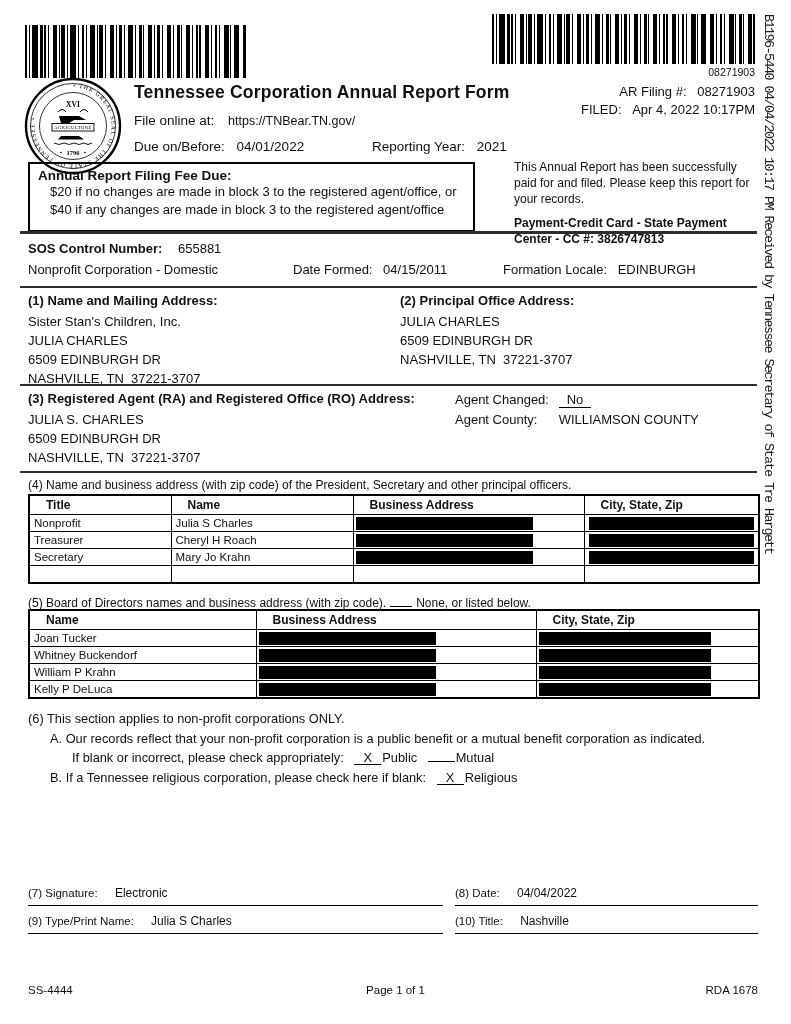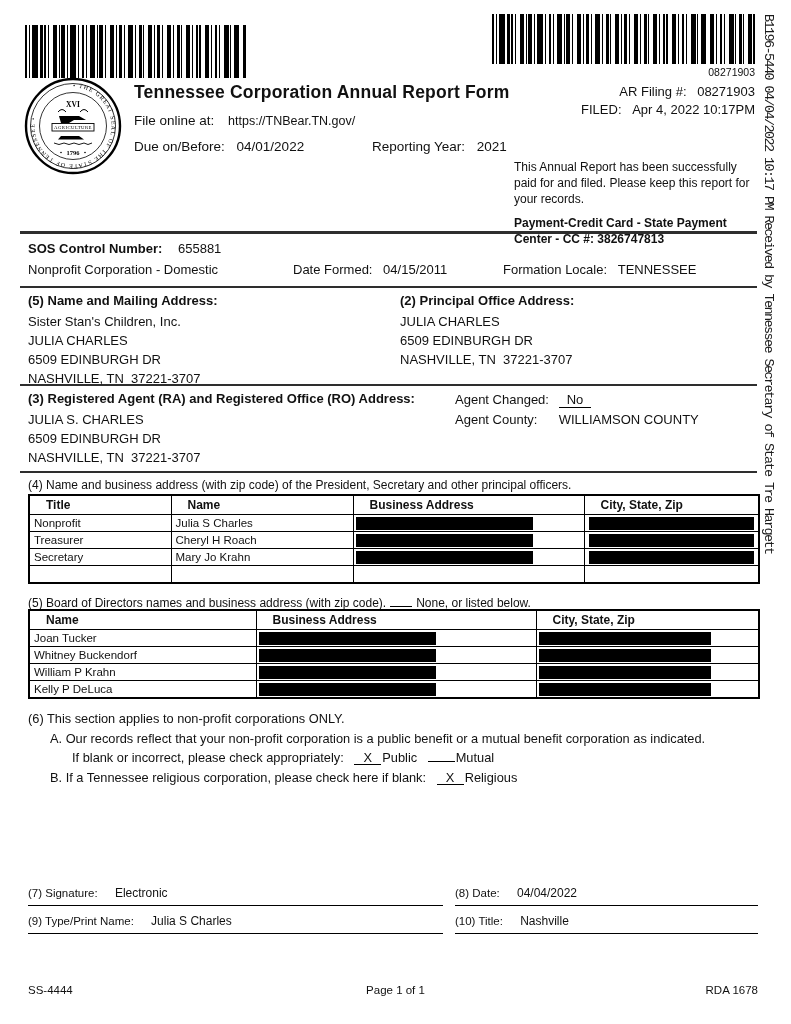--- a/index.html
+++ b/index.html
@@ -138,20 +138,25 @@
     <span class="url">https://TNBear.TN.gov/</span>
   </div>
 
   <div id="dueLine" class="abs">
     <span>Due on/Before:</span>
     <span class="val">04/01/2022</span>
     <span class="ry">Reporting Year:</span>
     <span class="val">2021</span>
   </div>
 
+  <div id="feeBox" class="abs">
+    <div class="fee-title">Annual Report Filing Fee Due:</div>
+    <div class="fee-line">$20 if no changes are made in block 3 to the registered agent/office, or</div>
+    <div class="fee-line">$40 if any changes are made in block 3 to the registered agent/office</div>
+  </div>
 
   <div id="payNotice" class="abs">
     <div>This Annual Report has been successfully paid for and filed. Please keep this report for your records.</div>
     <div class="pay-bold">
       <div>Payment-Credit Card  -  State Payment</div>
       <div>Center - CC #: 3826747813</div>
     </div>
   </div>
 
   <div id="hr1" class="rule"></div>
@@ -164,26 +169,26 @@
     <span class="val">655881</span>
   </div>
   <div id="sosLine2" class="abs">
     <span>Nonprofit Corporation - Domestic</span>
     <span class="seg2 lv">
       <span>Date Formed:</span>
       <span class="v">04/15/2011</span>
     </span>
     <span class="seg3 lv">
       <span>Formation Locale:</span>
-      <span class="v">TENNESSEE</span>
+      <span class="v">EDINBURGH</span>
     </span>
   </div>
 
   <div id="blk1" class="abs">
-    <div class="blk-head">(5) Name and Mailing Address:</div>
+    <div class="blk-head">(1) Name and Mailing Address:</div>
     <div class="addr-line">Sister Stan's Children, Inc.</div>
     <div class="addr-line">JULIA CHARLES</div>
     <div class="addr-line">6509 EDINBURGH DR</div>
     <div class="addr-line">NASHVILLE, TN  37221-3707</div>
   </div>
 
   <div id="blk2" class="abs">
     <div class="blk-head">(2) Principal Office Address:</div>
     <div class="addr-line">JULIA CHARLES</div>
     <div class="addr-line">6509 EDINBURGH DR</div>

